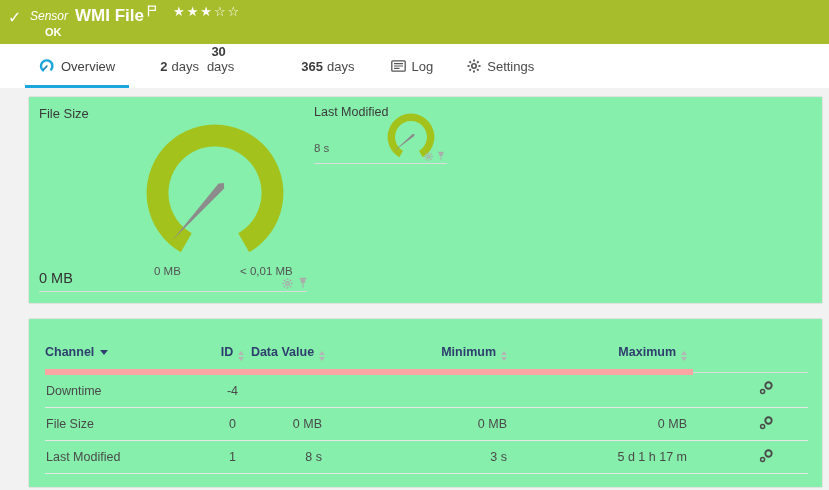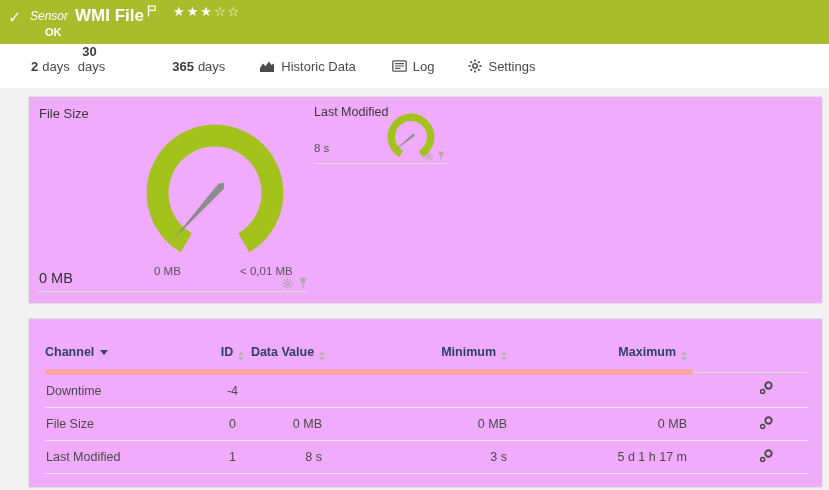--- a/index.html
+++ b/index.html
@@ -27,21 +27,21 @@
   .tab.active{border-bottom:3px solid #1da5dd;padding:3px 14px 0 14px;color:#3f3f3f;}
   .t1{margin-left:25px;}
   .t2{margin-left:26px;}
   .t3{margin-left:31px;}
   .t4{margin-left:8px;flex-direction:column;}
   .t5{margin-left:67px;}
   .t6{margin-left:34px;}
   .t7{margin-left:36px;}
   .t8{margin-left:34px;}
   
-  .card{margin:0 6px 0 28px;background:#f0abfc;border:1px solid #e2e2e2;border-radius:2px;box-sizing:border-box;}
+  .card{margin:0 6px 0 28px;background:#86efac;border:1px solid #e2e2e2;border-radius:2px;box-sizing:border-box;}
   .gauge-card{margin-top:8px;height:208px;position:relative;}
   .table-card{margin-top:14px;height:170px;position:relative;padding:0 16px;}
   
   .fs-title{position:absolute;left:10px;top:9px;font-size:13px;color:#3a3a3a;}
   .fs-gauge{position:absolute;left:110px;top:20px;cursor:pointer;}
   .g-min{position:absolute;left:125px;top:168px;font-size:11.5px;color:#555;}
   .g-max{position:absolute;left:211px;top:168px;font-size:11.5px;color:#555;}
   .fs-value{position:absolute;left:10px;top:173px;font-size:14.5px;color:#333;}
   .fs-icons{position:absolute;left:253px;top:180px;display:flex;gap:5px;color:#aaa;}
   .fs-underline{position:absolute;left:10px;top:194px;width:268px;height:1px;background:#ddd;}
@@ -85,41 +85,41 @@
           <path d="M1.5 0.5 V11.5" stroke="#fff" stroke-width="1.3" fill="none"></path>
           <path d="M1.5 1.2 H8.3 V5.3 H1.5" stroke="#fff" stroke-width="1.2" fill="none"></path>
         </svg>
     </span>
     <span class="stars">★★★☆☆</span>
   </div>
   <span class="ok">OK</span>
 </div>
 
 <div class="tabbar">
+  <div class="tab active t1">
+    <span class="ticon">
+      <svg width="16" height="16" viewBox="0 0 16 16">
+          <path d="M4.0 12.4 A5.7 5.7 0 1 1 12.2 11.5" fill="none" stroke="#1da5dd" stroke-width="2.4" stroke-linecap="round"></path>
+          <path d="M8 8 L4.7 11.4" stroke="#157fb0" stroke-width="1.6" stroke-linecap="round"></path>
+        </svg>
+    </span>
+
+    <span>Overview</span>
+  </div>
   <div class="tab t3">
     <b>2</b>
     <span>days</span>
   </div>
   <div class="tab t4">
     <b>30</b>
     <span>days</span>
   </div>
   <div class="tab t5">
     <b>365</b>
     <span>days</span>
-  </div>
-  <div class="tab t6">
-    <span class="ticon">
-      <svg width="16" height="14" viewBox="0 0 16 14">
-          <polygon points="1,12.5 1,9 4,4.5 6.5,7.2 10,2.5 12.5,6 15,4.6 15,12.5" fill="#4a4a4a"></polygon>
-          <rect x="1" y="11" width="14" height="2" fill="#4a4a4a"></rect>
-        </svg>
-    </span>
-
-    <span>Historic Data</span>
   </div>
   <div class="tab t7">
     <span class="ticon">
       <svg width="15" height="12" viewBox="0 0 15 12">
           <rect x="0.8" y="0.8" width="13.4" height="10.4" rx="1" fill="none" stroke="#555" stroke-width="1.3"></rect>
           <path d="M3 3.6 H12 M3 6 H12 M3 8.4 H8.5" stroke="#555" stroke-width="1.1"></path>
         </svg>
     </span>
 
     <span>Log</span>

